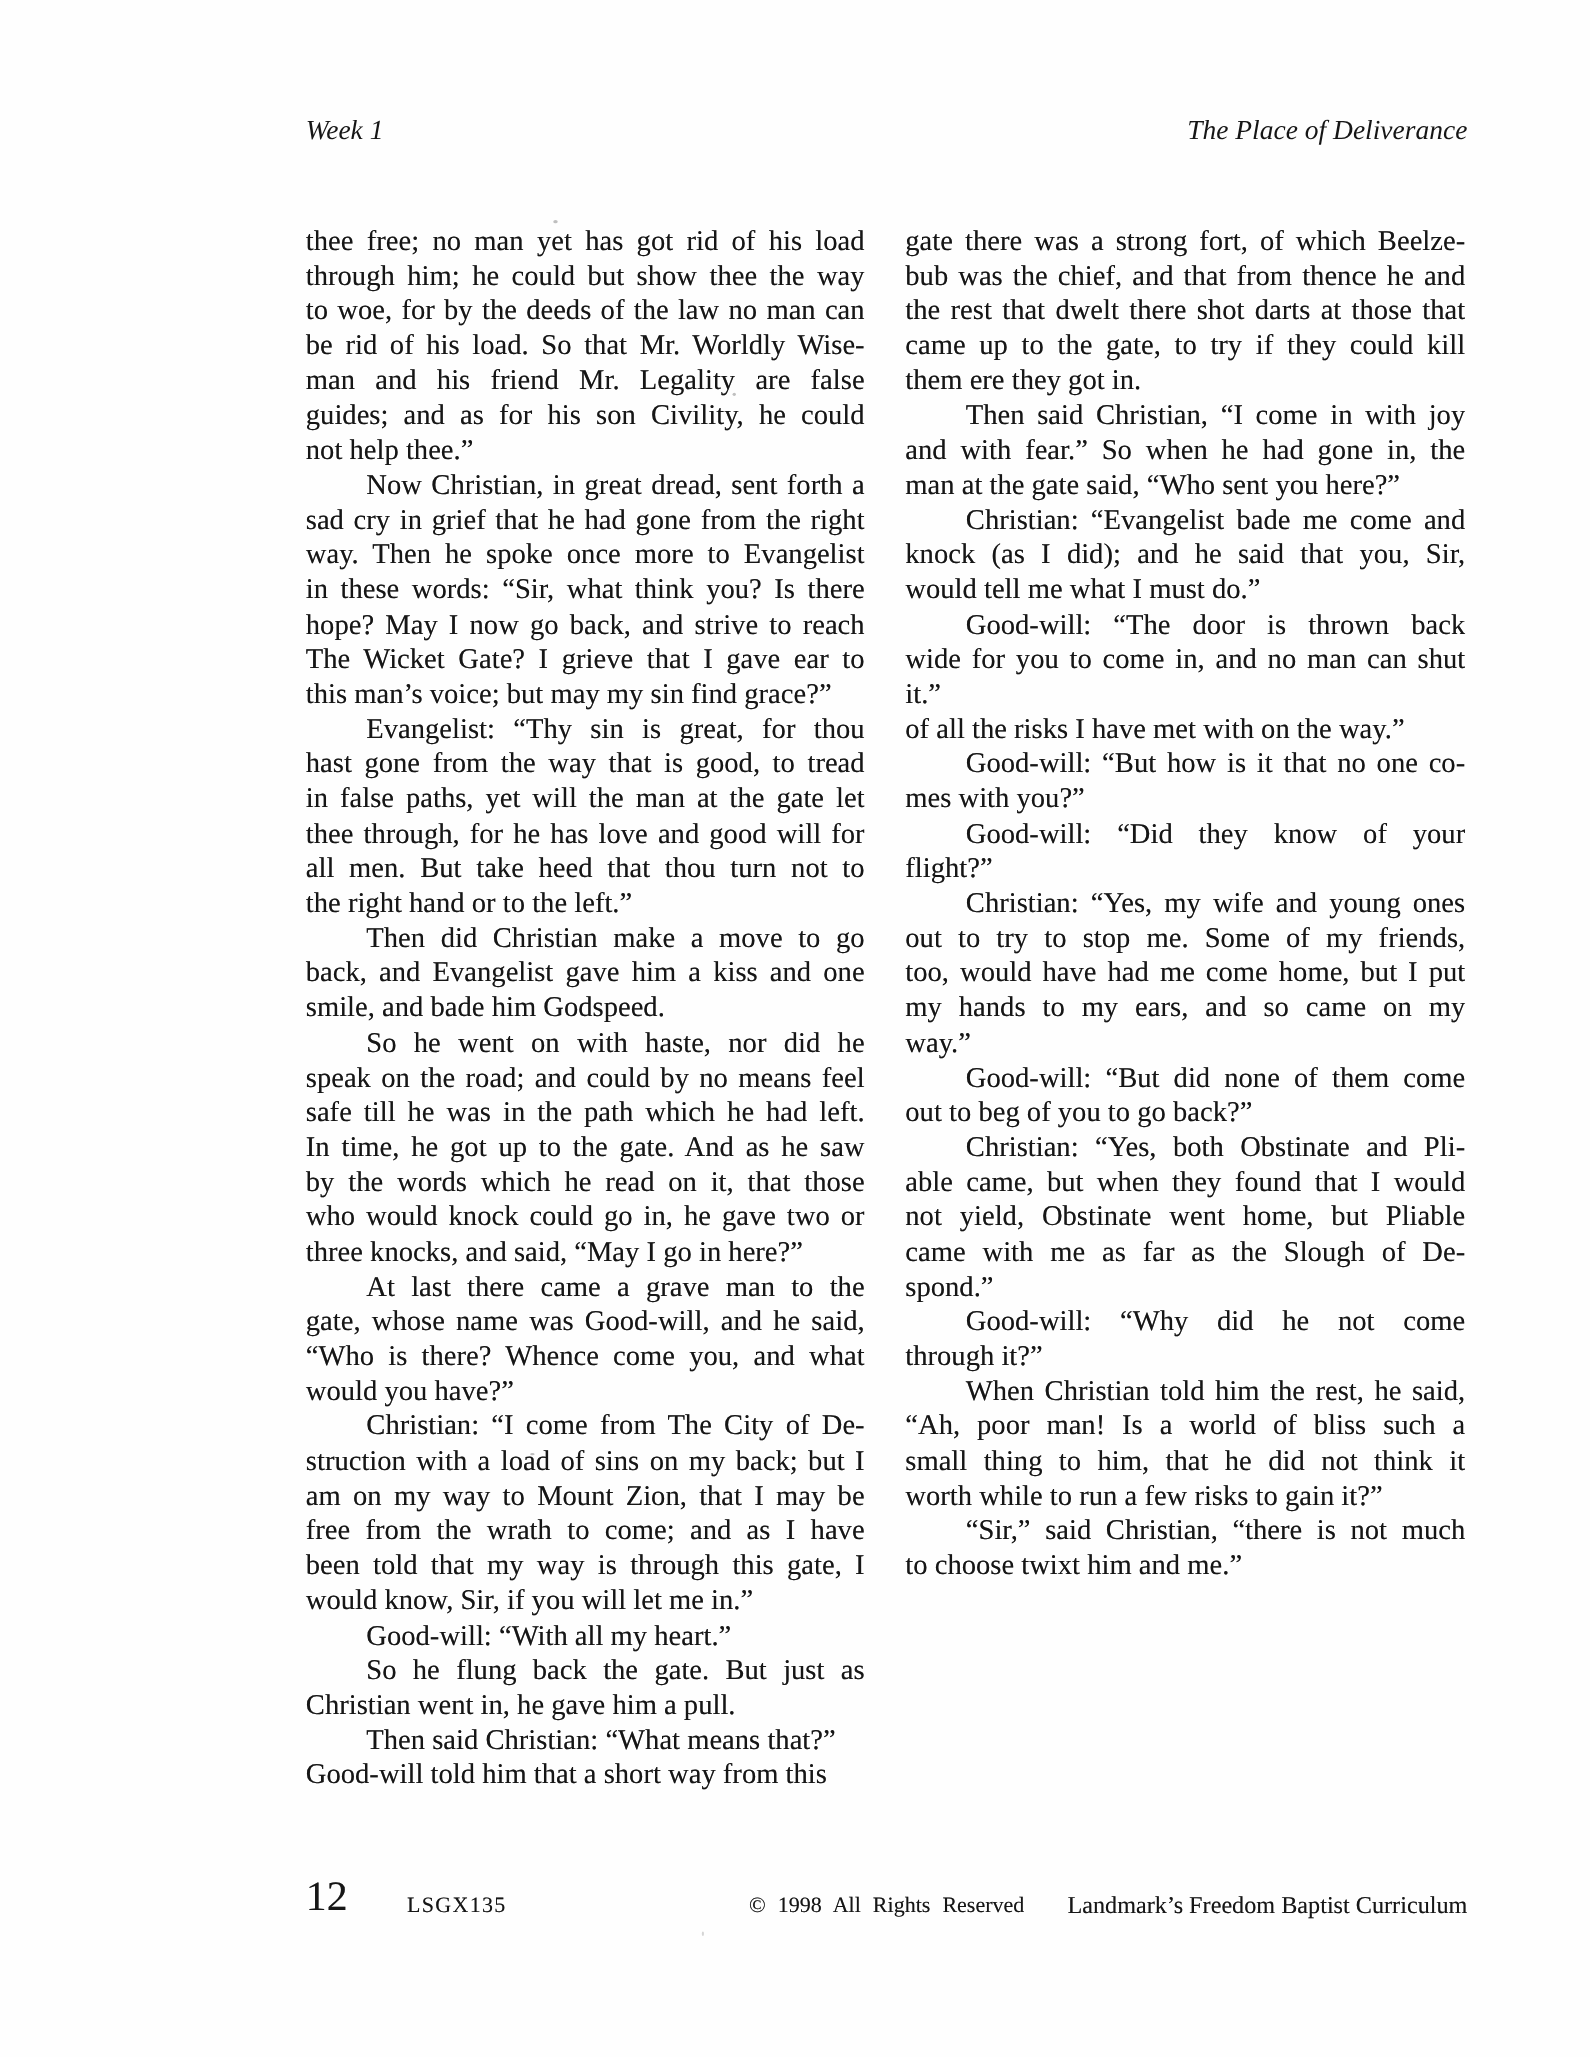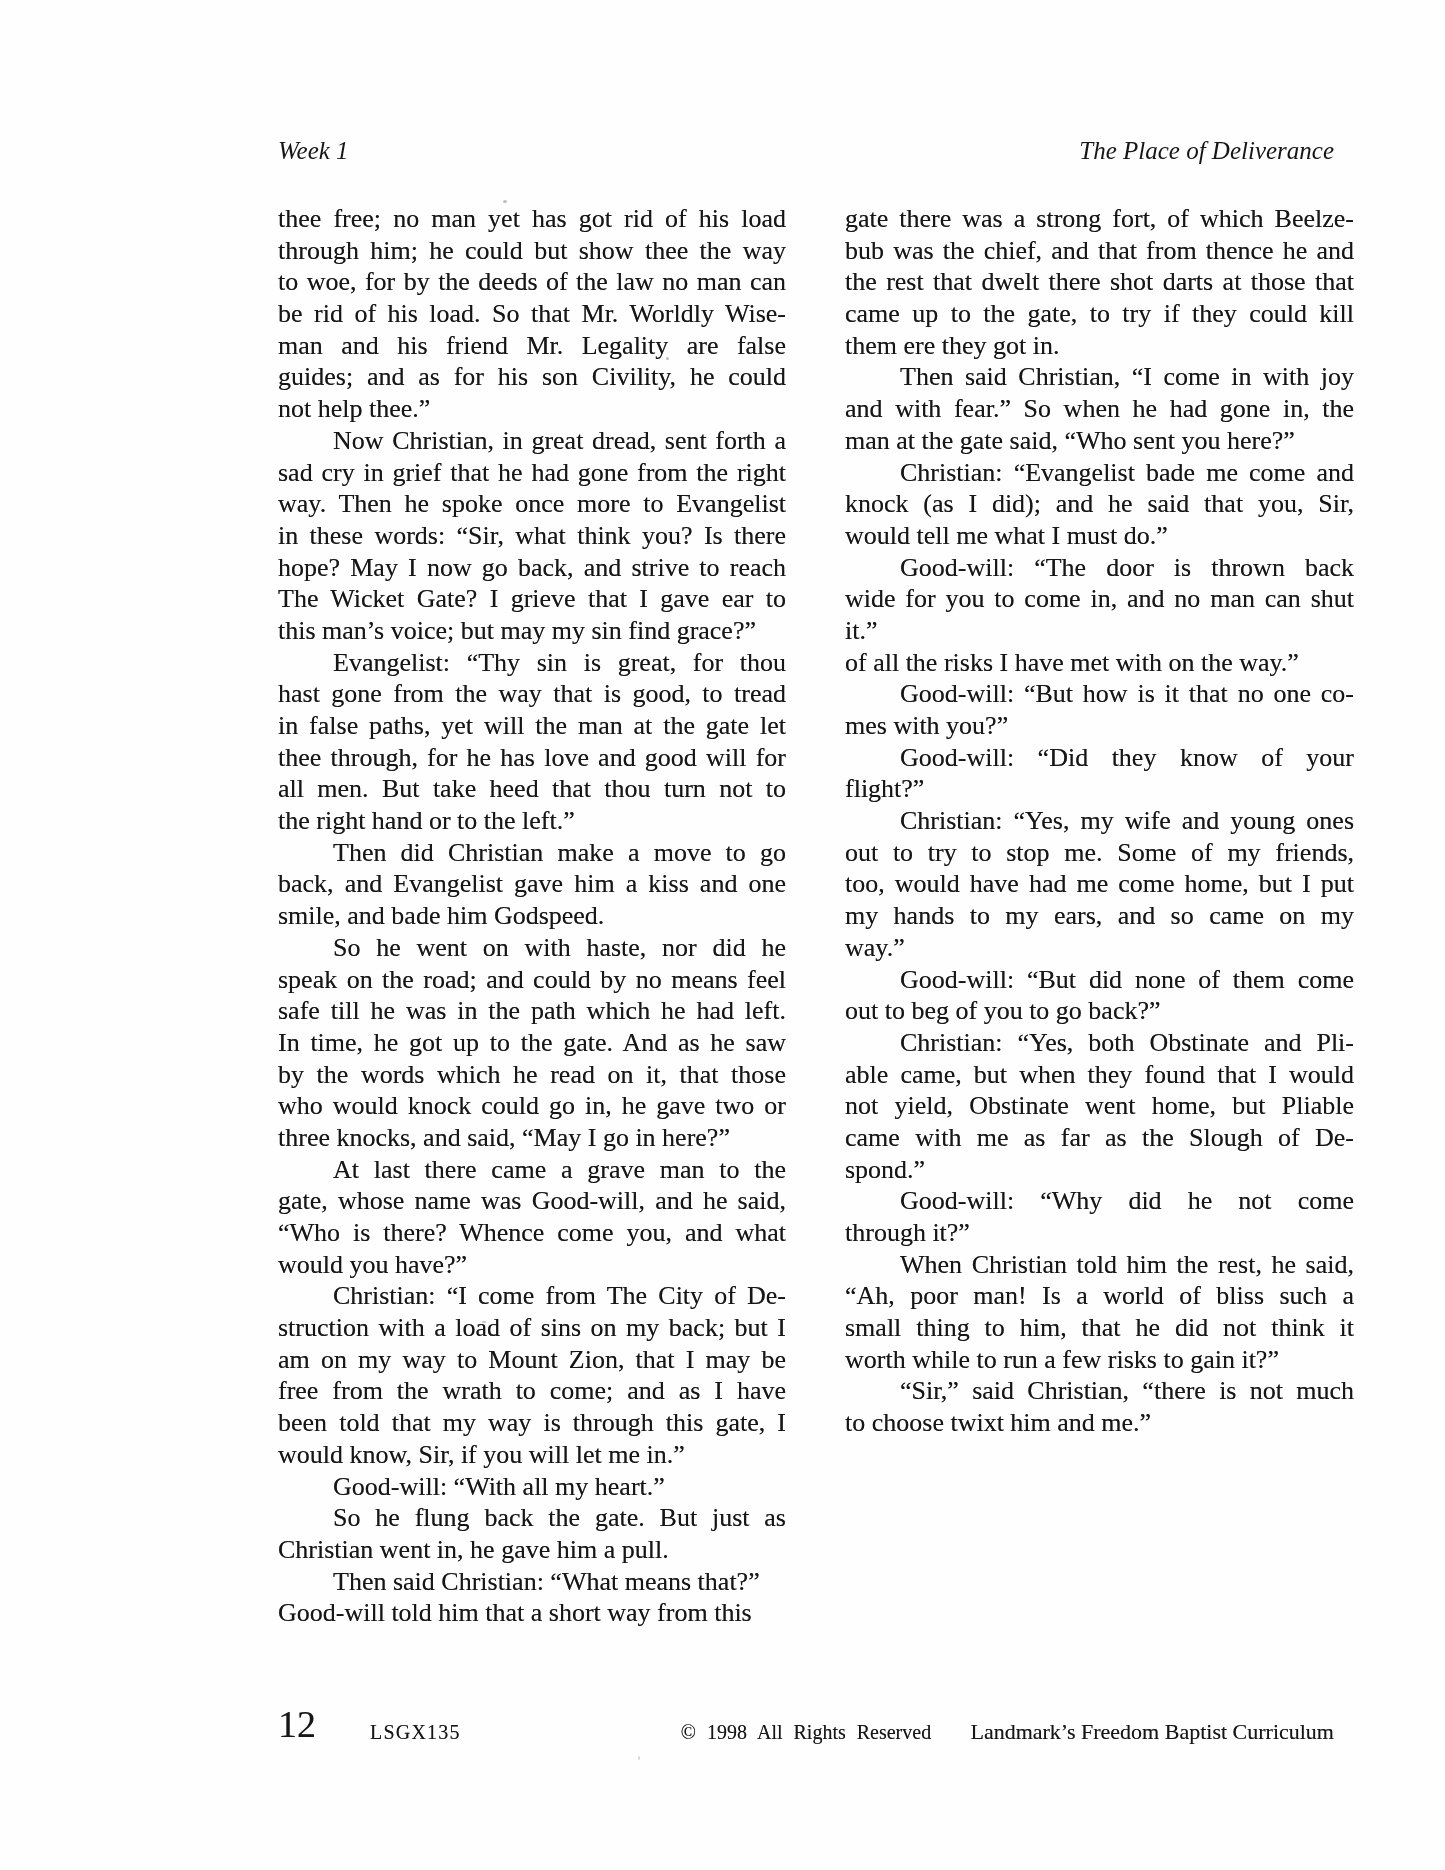--- a/index.html
+++ b/index.html
@@ -16,29 +16,28 @@
   #running-header {
     position: absolute;
     left: 278px;
     top: 104px;
     width: 1056px;
     display: flex;
     justify-content: space-between;
     font-style: italic;
     font-size: 25px;
     line-height: 30px;
-    margin-top: 32px;
   }
   
   #columns {
     position: absolute;
     left: 278px;
     top: 203px;
     display: flex;
-    gap: 59px;
+    gap: 37px;
     font-size: 26px;
   }
   .col { width: 508px; }
   .col + .col { width: 509px; }
   .para { margin: 0; }
   .line {
     height: 31.7px;
     line-height: 31.7px;
     text-align: justify;
     text-align-last: justify;

